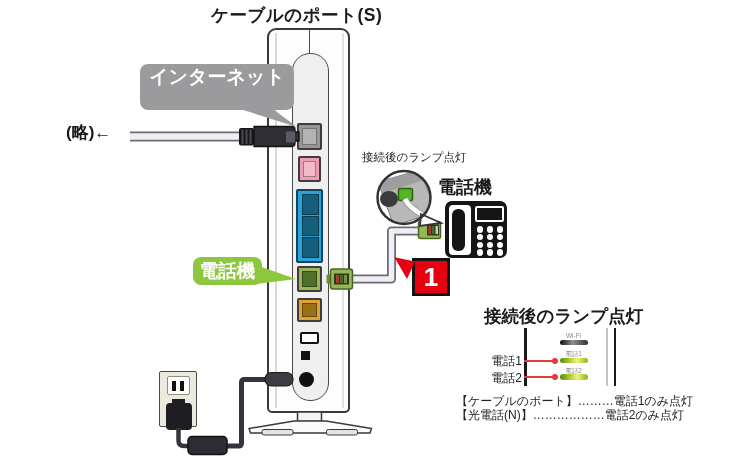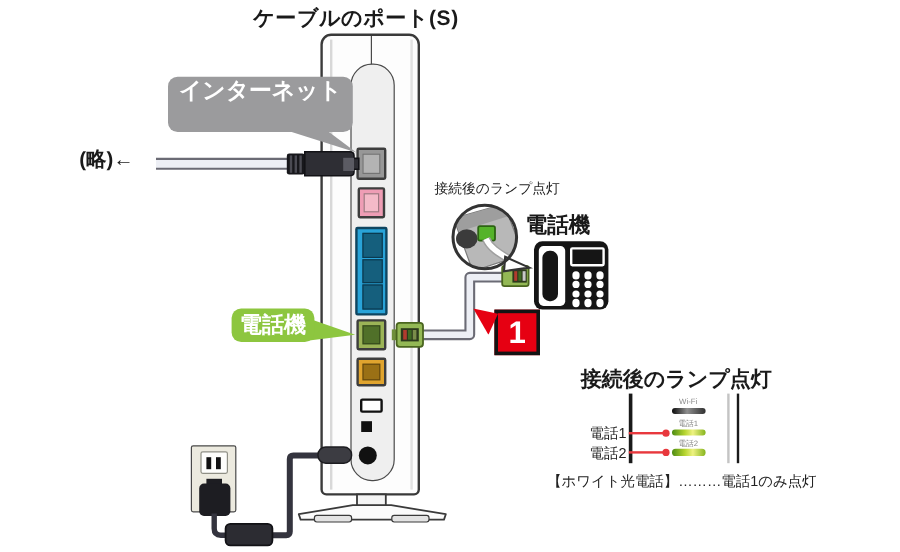--- a/index.html
+++ b/index.html
@@ -245,16 +245,17 @@
   <div class="lamp lamp-on" style="left:559.5px; top:374px;"></div>
 
   <div class="pointer-label" style="left:470px; top:353px;">電話1</div>
   <div class="pointer-line" style="top:359.5px;"></div>
   <div class="pointer-dot" style="top:357.5px;"></div>
   <div class="pointer-label" style="left:470px; top:369.5px;">電話2</div>
   <div class="pointer-line" style="top:376px;"></div>
   <div class="pointer-dot" style="top:374px;"></div>
 
   <div class="abs notes">
-    <div>【ホワイト光電話】………電話1のみ点灯</div>
+    <div>【ケーブルのポート】………電話1のみ点灯</div>
+    <div>【光電話(N)】………………電話2のみ点灯</div>
   </div>
 
 </div>
 
 </body></html>

